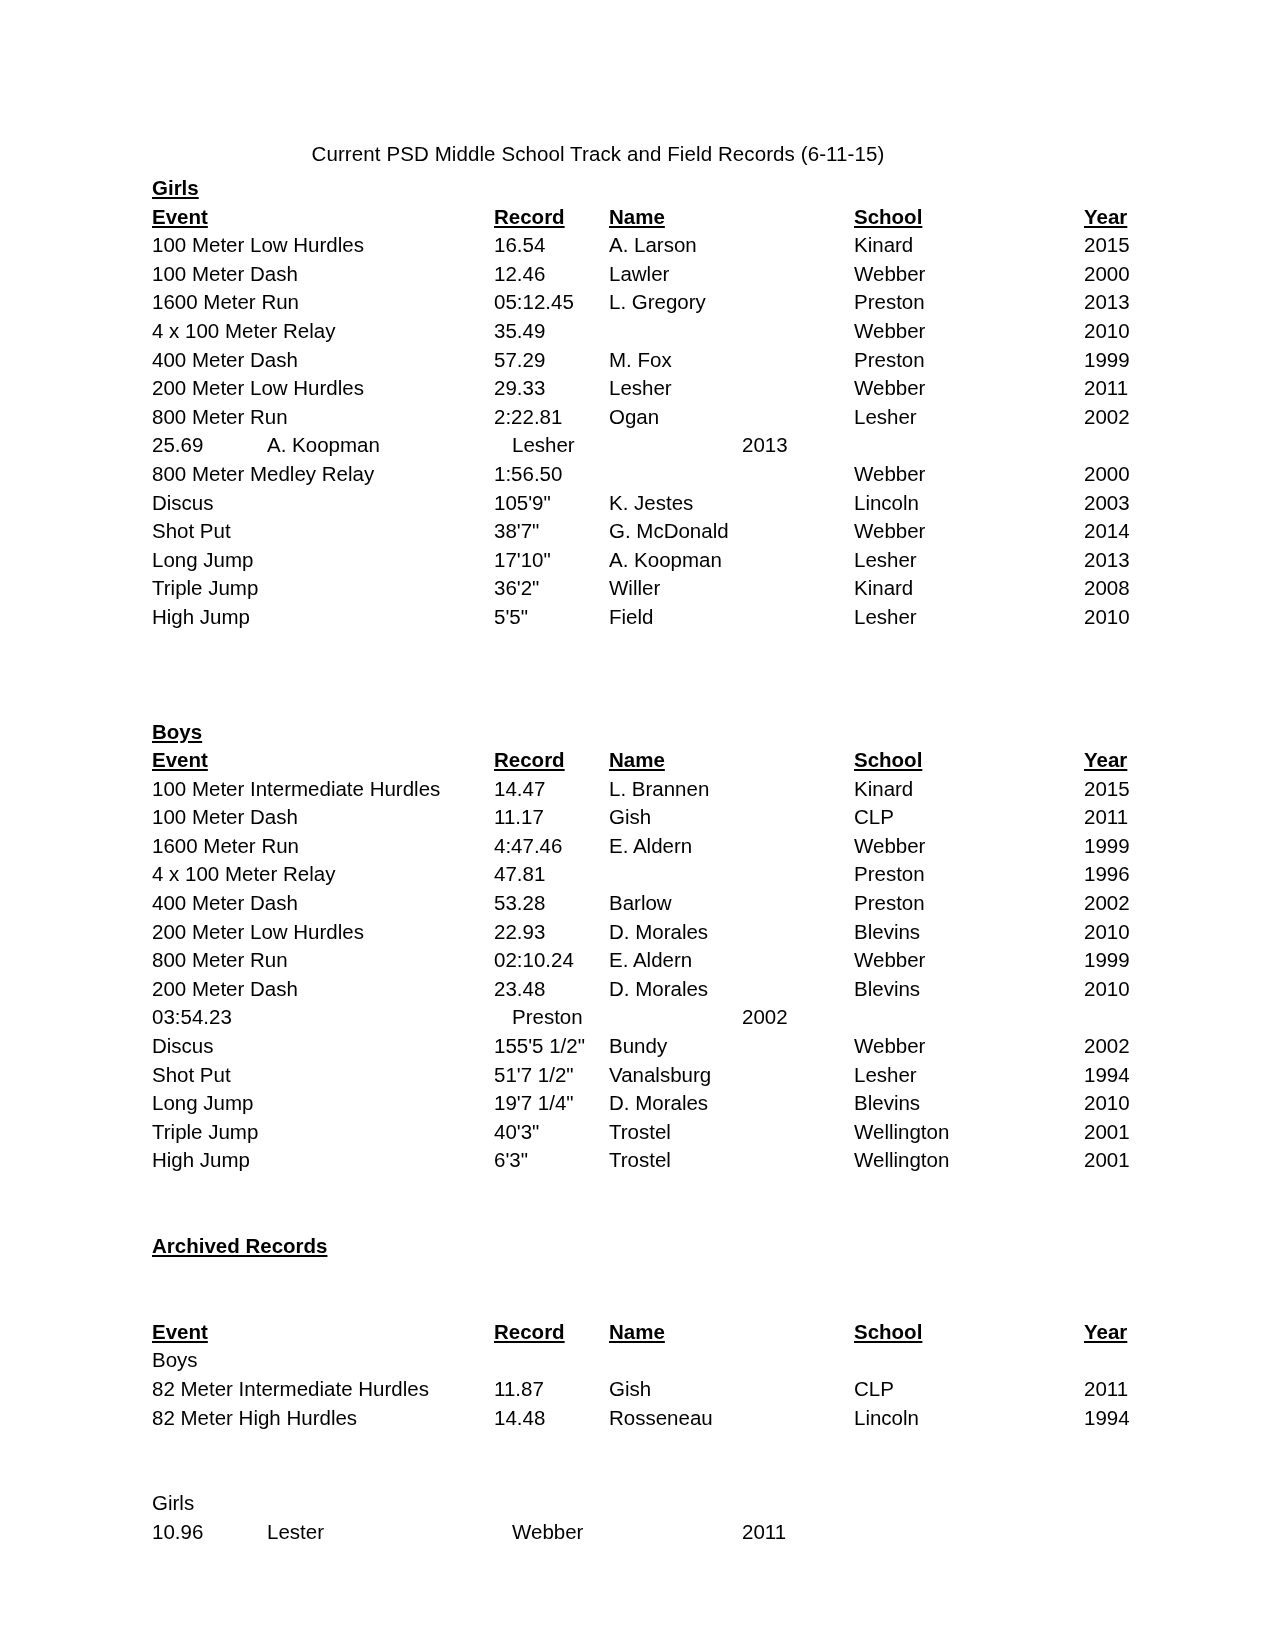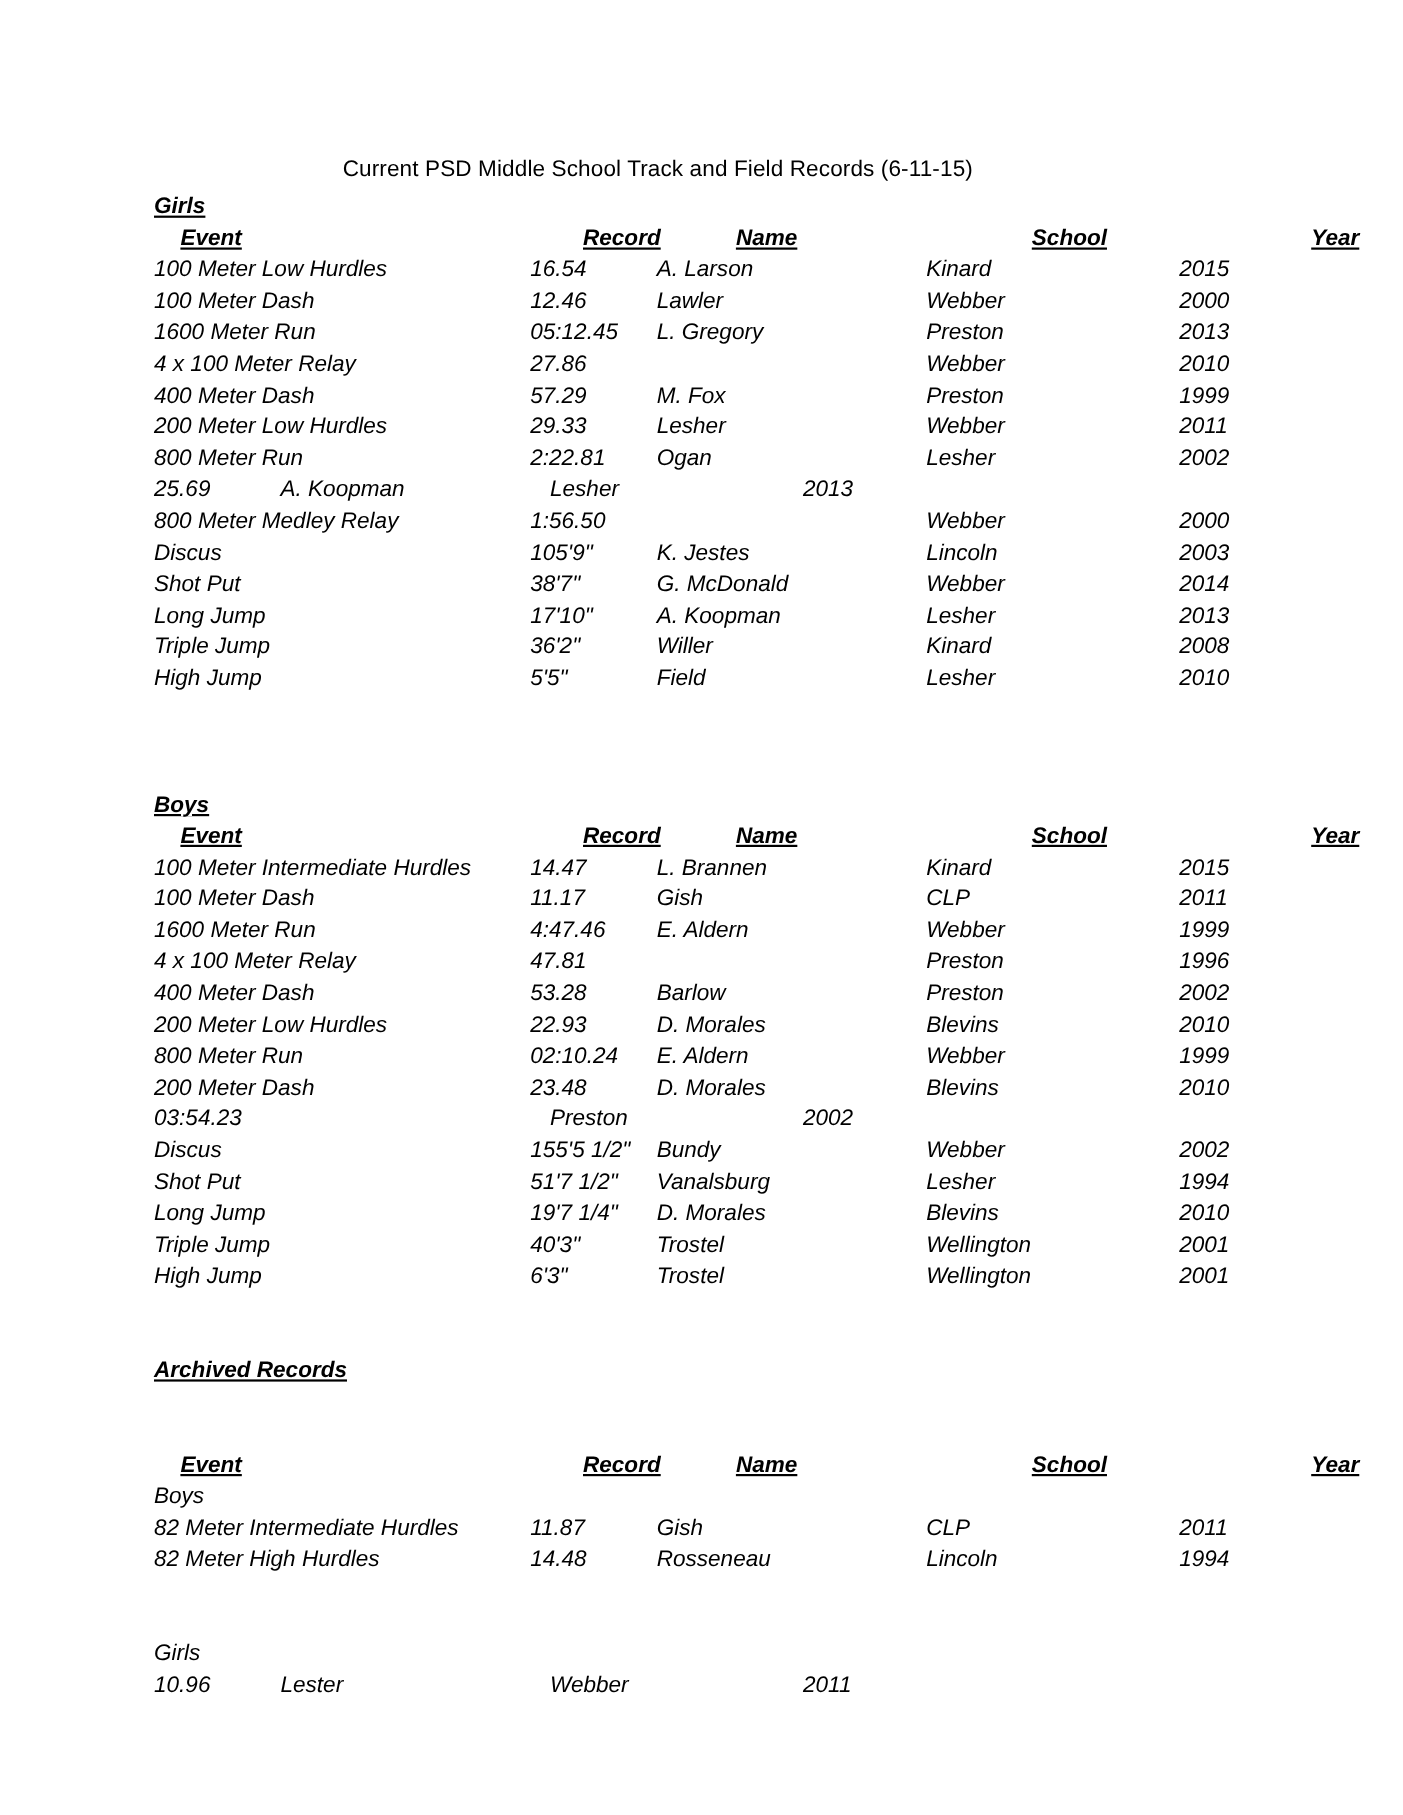--- a/index.html
+++ b/index.html
@@ -29,24 +29,23 @@
     width: 1166px;
     text-align: center;
     font-size: 20.5px;
     line-height: 1.2;
     letter-spacing: 0.1px;
     padding-left: 30px;
     box-sizing: border-box;
   }
   .content {
     position: absolute;
-    left: 140px;
+    left: 152px;
     top: 174px;
     width: 990px;
-    font-style: italic;
   }
   .section-heading {
     font-size: 20.5px;
     line-height: 28.6px;
     font-weight: bold;
     text-decoration: underline;
     display: inline-block;
   }
   .heading-row {
     line-height: 28.6px;
@@ -54,21 +53,20 @@
   }
   .row {
     display: flex;
     line-height: 28.6px;
     height: 28.6px;
     font-size: 20.5px;
     white-space: nowrap;
   }
   .row.header-row .c {
     font-weight: bold;
-    margin-left: 24px;
   }
   .row.header-row .c span.u {
     text-decoration: underline;
   }
   .c {
     flex: none;
     overflow: visible;
   }
   .c-event  { width: 342px; }
   .c-record { width: 115px; }
@@ -127,21 +125,21 @@
         </div>
         <div class="row">
           <div class="c c-event">1600 Meter Run</div>
           <div class="c c-record">05:12.45</div>
           <div class="c c-name">L. Gregory</div>
           <div class="c c-school">Preston</div>
           <div class="c c-year">2013</div>
         </div>
         <div class="row">
           <div class="c c-event">4 x 100 Meter Relay</div>
-          <div class="c c-record">27.86</div>
+          <div class="c c-record">35.49</div>
           <div class="c c-name">&nbsp;</div>
           <div class="c c-school">Webber</div>
           <div class="c c-year">2010</div>
         </div>
         <div class="row">
           <div class="c c-event">400 Meter Dash</div>
           <div class="c c-record">57.29</div>
           <div class="c c-name">M. Fox</div>
           <div class="c c-school">Preston</div>
           <div class="c c-year">1999</div>

